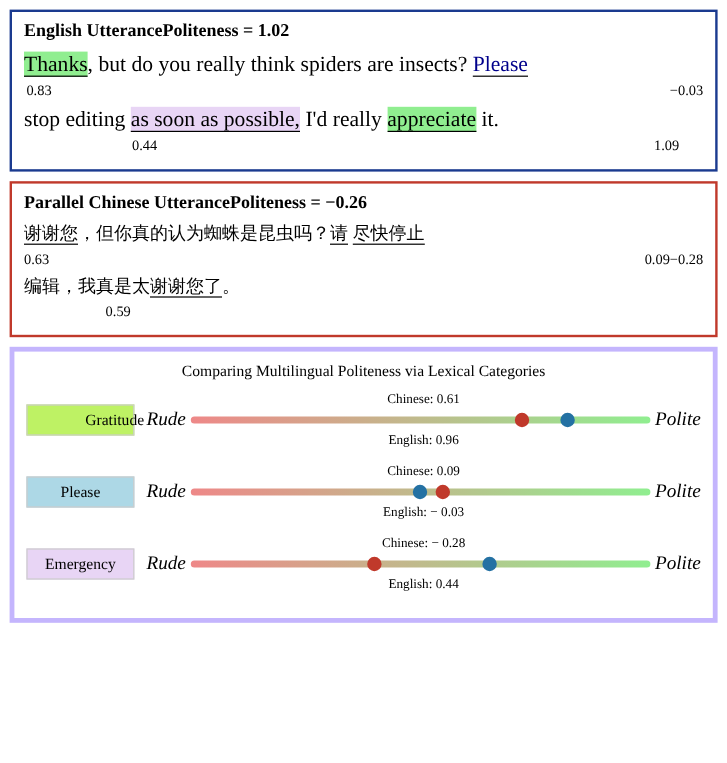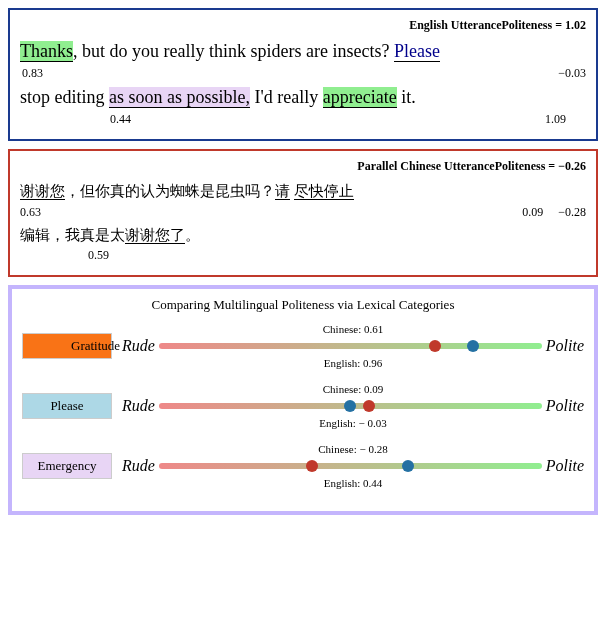--- a/index.html
+++ b/index.html
@@ -18,24 +18,24 @@
     }
     .panel.red-border {
       border-color: #c0392b;
     }
     .panel.thin-border {
       border: 4px solid #c4b5fd;
     }
 
     .panel-header {
       display: flex;
-      justify-content: flex-end;
+      justify-content: flex-start;
       align-items: center;
       font-weight: bold;
-      font-size: 12px;
+      font-size: 15px;
       margin-bottom: 6px;
     }
 
     .utterance-line {
       font-size: 18px;
       line-height: 1.4;
       margin-bottom: 2px;
     }
 
     .highlight-green {
@@ -48,21 +48,20 @@
     }
     .highlight-purple {
       background-color: #e8d5f5;
     }
 
     .score-row {
       display: flex;
       font-size: 12px;
       margin-bottom: 4px;
       position: relative;
-      gap: 15px;
     }
 
     .chinese-text {
       font-size: 15px;
       line-height: 1.5;
     }
 
     
     .comparison-title {
       text-align: center;
@@ -194,21 +193,21 @@
   </div>
   <div class="score-row">
     <span style="margin-left: 68px;">0.59</span>
   </div>
 </div>
 
 <div class="panel thin-border">
   <div class="comparison-title">Comparing Multilingual Politeness via Lexical Categories</div>
 
   <div class="category-row">
-    <div class="category-label" style="background:#f97316;padding-left:48px;">
+    <div class="category-label" style="background:#bef264;padding-left:48px;">
       <span>Gratitude</span>
     </div>
     <div class="slider-section">
       <div class="slider-label-above">Chinese: 0.61</div>
       <div class="slider-track-container">
         <span class="rude-label">Rude</span>
         <div class="slider-track">
           <div class="dot-chinese" style="left:72%"></div>
           <div class="dot-english" style="left:82%"></div>
         </div>

